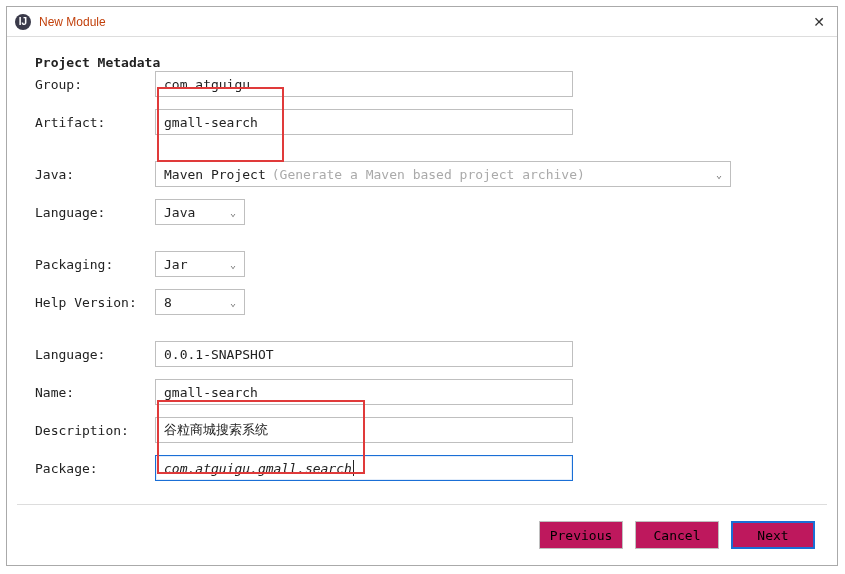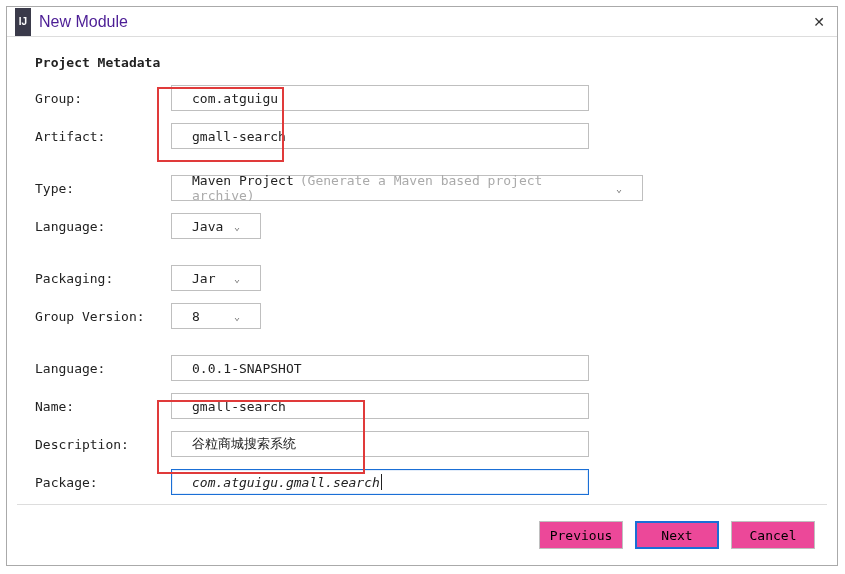--- a/index.html
+++ b/index.html
@@ -1,35 +1,35 @@
 <!DOCTYPE html>
 <html><head>
 <meta charset="utf-8">
 <style>
 * { box-sizing: border-box; margin: 0; padding: 0; }
 body { font-family: "Segoe UI", sans-serif; font-size: 12px; background: #fff; width: 845px; height: 574px; position: relative; }
 .dialog { position: absolute; top: 6px; left: 6px; width: 832px; height: 560px; border: 1px solid #aaa; background: #fff; }
 .titlebar { height: 30px; display: flex; align-items: center; padding: 0 8px; border-bottom: 1px solid #ddd; }
-.titlebar .icon { width: 16px; height: 28px; background: #3a3a4a; display: inline-flex; align-items: center; justify-content: center; color: #fff; font-weight: bold; font-size: 10px; margin-right: 8px; }
-.titlebar .title { flex: 1; font-size: 16px; color: #4c1d95; }
+.titlebar .icon { width: 16px; height: 16px; background: #3a3a4a; display: inline-flex; align-items: center; justify-content: center; color: #fff; font-weight: bold; font-size: 10px; margin-right: 8px; border-radius: 8px; }
+.titlebar .title { flex: 1; font-size: 12px; color: #c2410c; }
 .titlebar .close { width: 20px; text-align: center; font-size: 14px; color: #333; cursor: pointer; }
 .content { padding: 18px 28px 0 28px; font-family: Consolas, monospace; font-size: 13px; color: #222; }
-.heading { font-weight: bold; margin-bottom: 14px; }
+.heading { font-weight: bold; }
 .row { display: flex; align-items: center; margin-bottom: 10px; height: 28px; }
 .row label { width: 120px; }
-.row .input { height: 26px; border: 1px solid #bfbfbf; background: #fff; padding: 0 20px; display: flex; align-items: center; font-family: Consolas, monospace; font-size: 13px; color: #222; margin-left: 16px; }
+.row .input { height: 26px; border: 1px solid #bfbfbf; background: #fff; padding: 0 8px; display: flex; align-items: center; font-family: Consolas, monospace; font-size: 13px; color: #222; }
 .w400 { width: 418px; }
 .w90 { width: 90px; justify-content: space-between; }
-.typebox { width: 472px; justify-content: space-between; gap: 16px; }
+.typebox { width: 576px; justify-content: space-between; gap: 16px; }
 .hint { color: #aaa; margin-left: 6px; }
 .chev { color: #666; font-size: 10px; }
 .gap { height: 14px; }
 .focused { border: 1px solid #1a6fd6 !important; box-shadow: inset 0 0 0 1px rgba(26,111,214,.12); font-style: italic; }
 .buttons { position: absolute; bottom: 16px; right: 22px; display: flex; gap: 12px; }
-.btn { width: 84px; height: 28px; border: 1px solid #bfbfbf; background: #ec4899; display: flex; align-items: center; justify-content: center; font-family: Consolas, monospace; font-size: 13px; cursor: pointer; }
+.btn { width: 84px; height: 28px; border: 1px solid #bfbfbf; background: #be185d; display: flex; align-items: center; justify-content: center; font-family: Consolas, monospace; font-size: 13px; cursor: pointer; }
 .btn.primary { border: 2px solid #1a6fd6; }
 .sep { position: absolute; bottom: 60px; left: 10px; right: 10px; height: 1px; background: #ddd; }
 .hl { position: absolute; border: 2px solid #e03a3a; pointer-events: none; }
 </style>
 </head>
 <body>
 
 <div class="dialog">
   <div class="titlebar">
     <span class="icon">IJ</span>
@@ -49,21 +49,21 @@
     <div class="row">
       <label>Artifact:</label>
       <div class="input w400">
           <span>gmall-search</span>
         </div>
     </div>
 
     <div class="gap"></div>
 
     <div class="row">
-      <label>Type:</label>
+      <label>Java:</label>
       <div class="input typebox">
         <span><span>Maven Project</span><span class="hint">(Generate a Maven based project archive)</span></span>
         <span class="chev">⌄</span>
       </div>
     </div>
     <div class="row">
       <label>Language:</label>
       <div class="input w90">
         <span>Java</span>
           <span class="chev">⌄</span>
@@ -73,21 +73,21 @@
     <div class="gap"></div>
 
     <div class="row">
       <label>Packaging:</label>
       <div class="input w90">
         <span>Jar</span>
           <span class="chev">⌄</span>
       </div>
     </div>
     <div class="row">
-      <label>Group Version:</label>
+      <label>Help Version:</label>
       <div class="input w90">
         <span>8</span>
           <span class="chev">⌄</span>
       </div>
     </div>
 
     <div class="gap"></div>
 
     <div class="row">
       <label>Language:</label>
@@ -113,19 +113,19 @@
           <span>com.atguigu.gmall.search</span>
           <span style="border-left:1px solid #222;height:16px;margin-left:1px"></span>
         </div>
     </div>
   </div>
 
   <div class="sep"></div>
 
   <div class="buttons">
     <div class="btn">Previous</div>
+    <div class="btn">Cancel</div>
     <div class="btn primary">Next</div>
-    <div class="btn">Cancel</div>
   </div>
 
   <div class="hl" style="top:80px;left:150px;width:127px;height:75px"></div>
   <div class="hl" style="top:393px;left:150px;width:208px;height:74px"></div>
 </div>
 
 </body></html>

